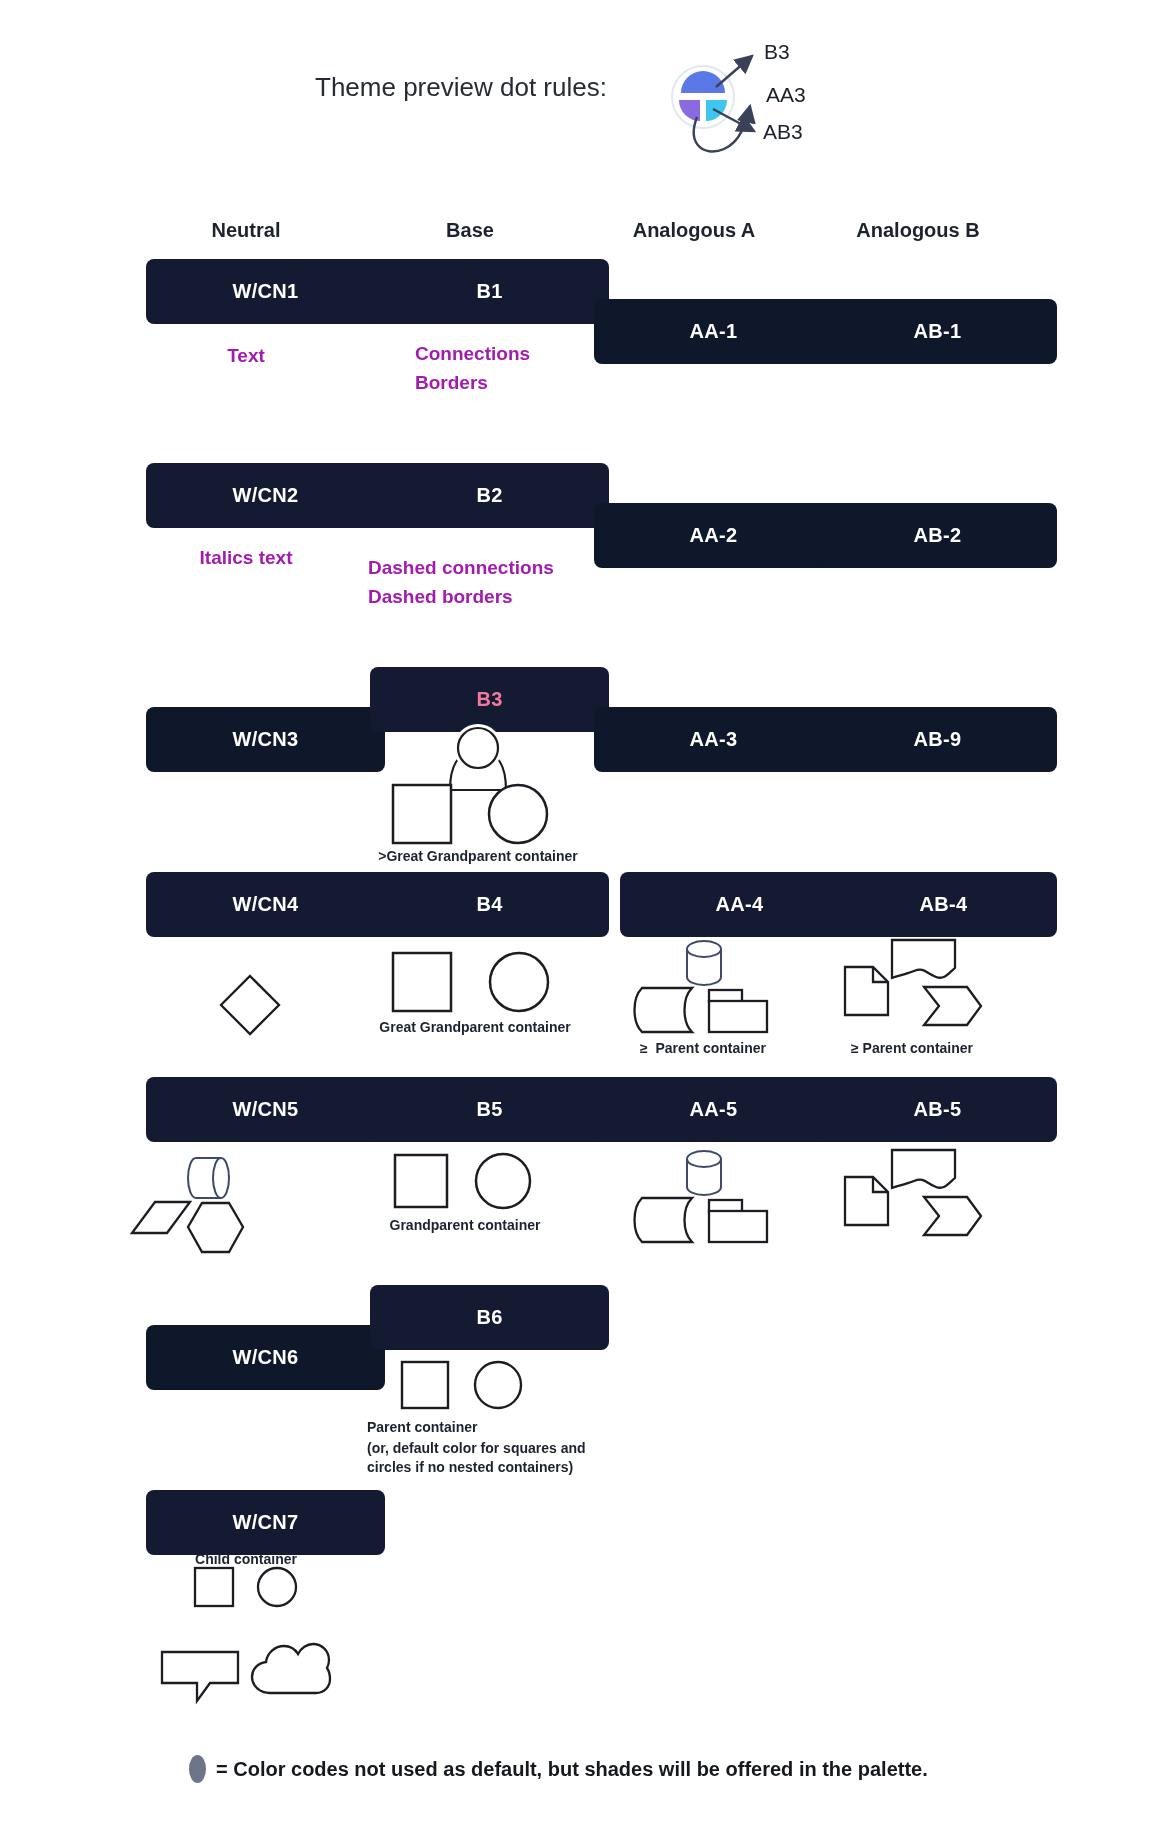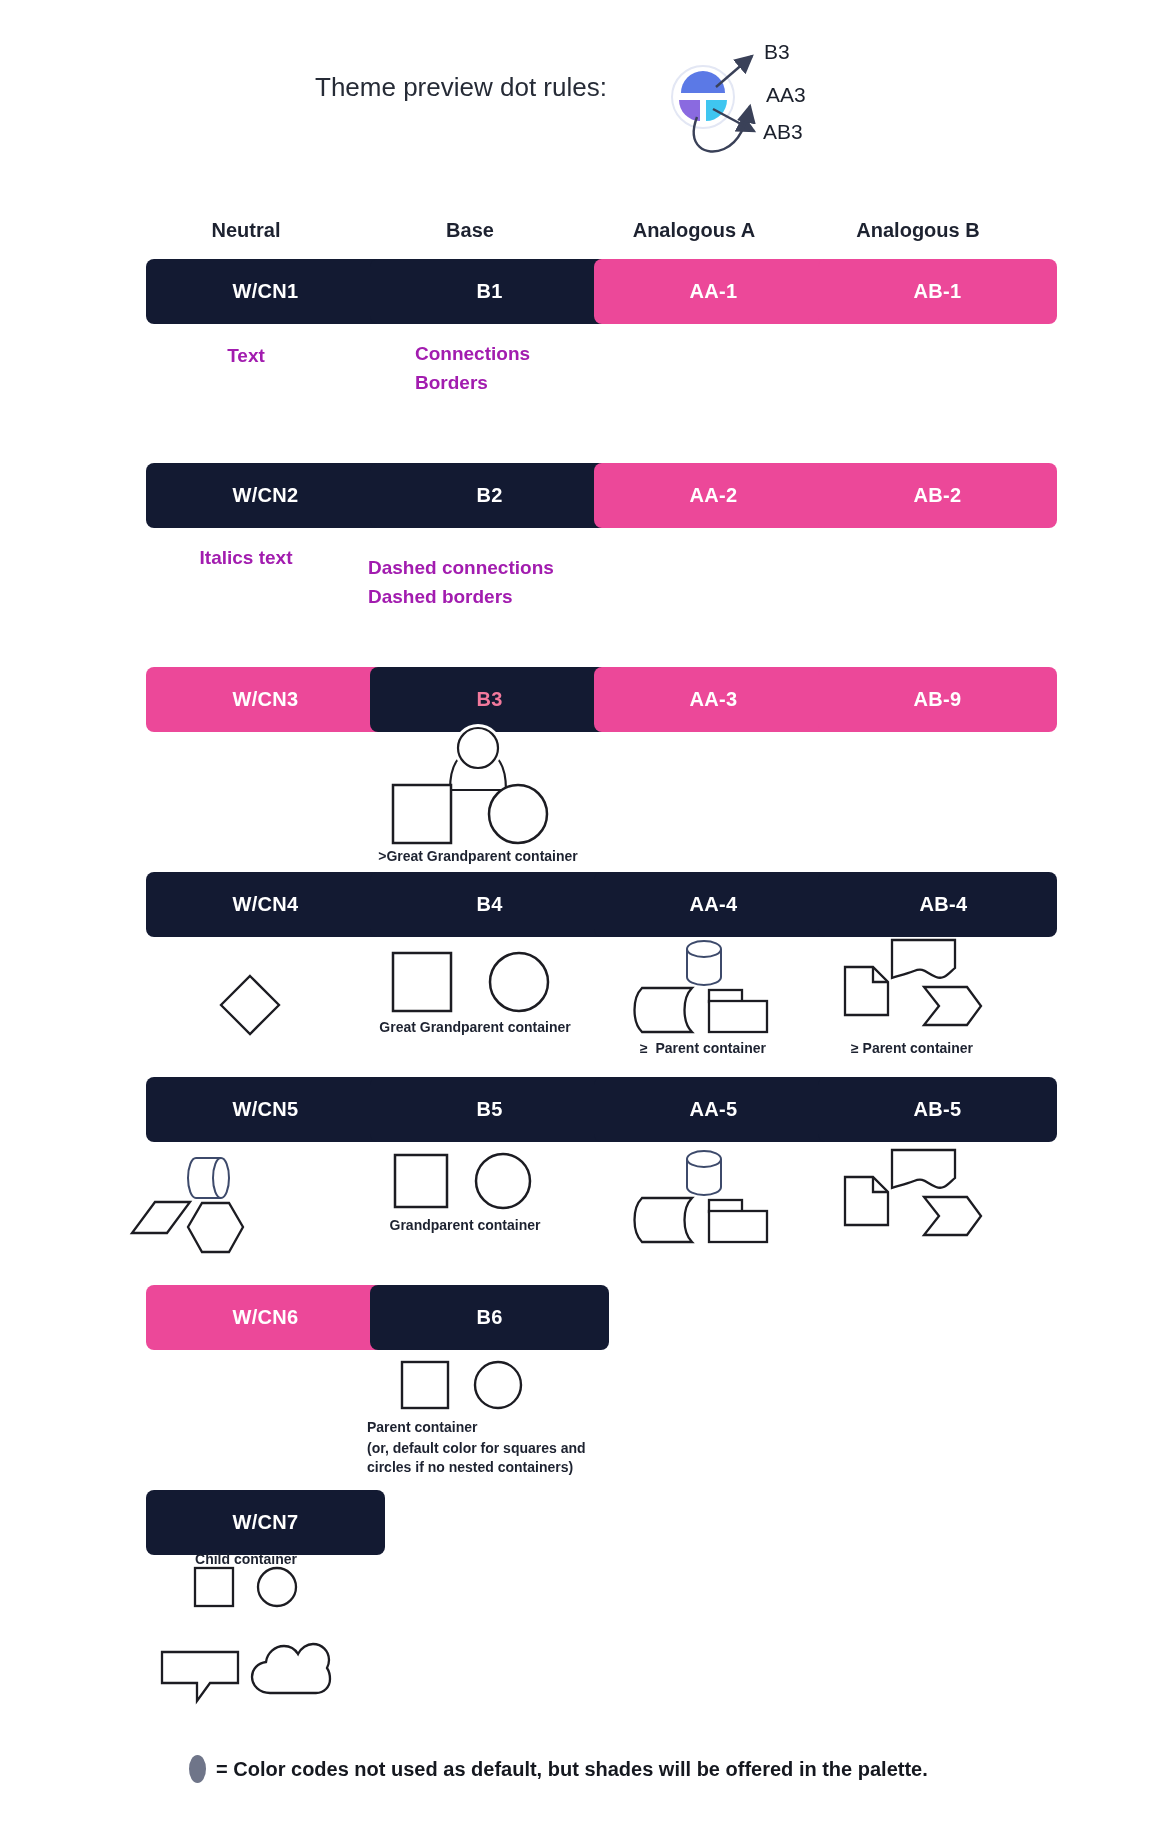--- a/index.html
+++ b/index.html
@@ -10,21 +10,21 @@
   }
   .title { position:absolute; font-size:26px; font-weight:500; color:#262b36; white-space:pre; }
   .dotlabel { position:absolute; font-size:21px; font-weight:400; color:#1b202c; white-space:pre; }
   .hdr { position:absolute; width:200px; text-align:center; font-size:20px; font-weight:700; color:#1d2230; }
   .swatch {
     position:absolute; width:239px; height:65px; border-radius:8px;
     display:flex; align-items:center; justify-content:center;
     font-size:20px; font-weight:700; color:#ffffff; letter-spacing:.3px;
   }
   .swatch.dark { background:#131a32; }
-  .swatch.gray { background:#ec4899; }
+  .swatch.gray { background:#0f172a;margin-top:40px; }
   .swatch.pink { color:#f2799c; }
   .note { position:absolute; font-size:19px; font-weight:700; color:#a21caf; white-space:pre; }
   .note.center { width:200px; text-align:center; }
   .cap { position:absolute; font-size:14px; font-weight:700; color:#1d2230; white-space:pre; }
   .cap.center { text-align:center; }
   .legendtext { position:absolute; font-size:20px; font-weight:700; color:#15181f; white-space:pre; }
   .legenddot { position:absolute; width:17px; height:28px; border-radius:50%; background:#6f7589; }
   svg { position:absolute; display:block; }
 </style>
 </head>
@@ -68,21 +68,21 @@
   <div class="swatch dark" style="left:370px; top:259px;">B1</div>
   <div class="swatch dark" style="left:370px; top:463px;">B2</div>
   <div class="swatch dark pink" style="left:370px; top:667px;">B3</div>
   <div class="swatch dark" style="left:370px; top:872px;">B4</div>
   <div class="swatch dark" style="left:370px; top:1077px;">B5</div>
   <div class="swatch dark" style="left:370px; top:1285px;">B6</div>
 
   <div class="swatch gray" style="left:594px; top:259px;">AA-1</div>
   <div class="swatch gray" style="left:594px; top:463px;">AA-2</div>
   <div class="swatch gray" style="left:594px; top:667px;">AA-3</div>
-  <div class="swatch dark" style="left:594px; top:872px;">AA-4</div>
+  <div class="swatch dark" style="left:620px; top:872px;">AA-4</div>
   <div class="swatch dark" style="left:594px; top:1077px;">AA-5</div>
 
   <div class="swatch gray" style="left:818px; top:259px;">AB-1</div>
   <div class="swatch gray" style="left:818px; top:463px;">AB-2</div>
   <div class="swatch gray" style="left:818px; top:667px;">AB-9</div>
   <div class="swatch dark" style="left:818px; top:872px;padding-left:12px;">AB-4</div>
   <div class="swatch dark" style="left:818px; top:1077px;">AB-5</div>
 
   <div class="note center" style="left:146px; top:345px;">Text</div>
   <div class="note" style="left:415px; top:343px;">Connections</div>

